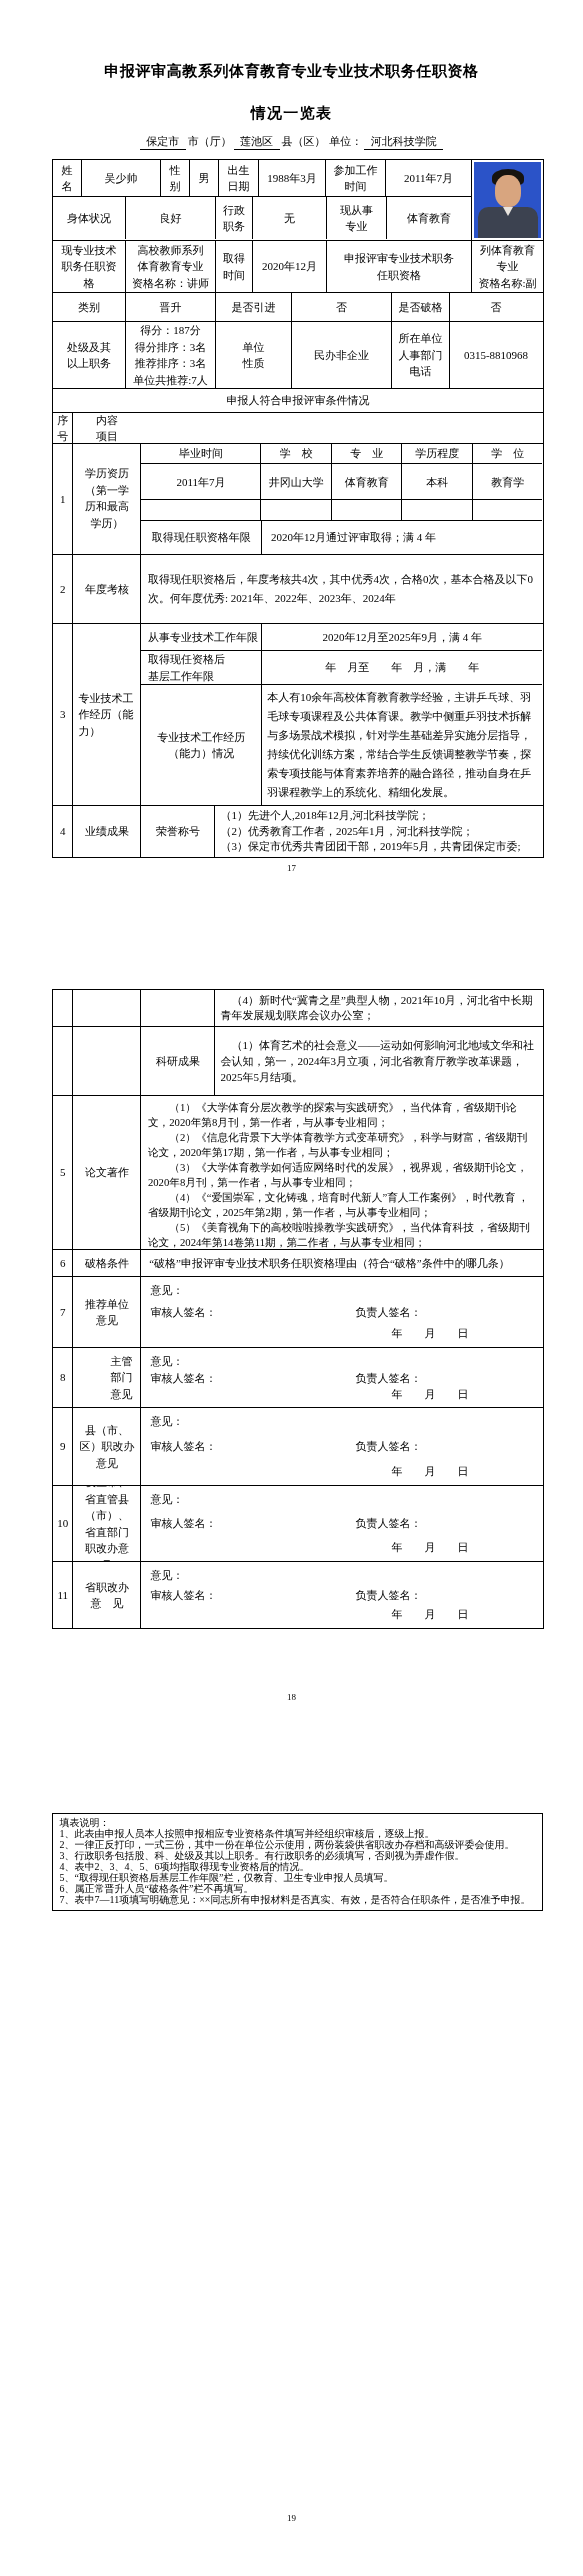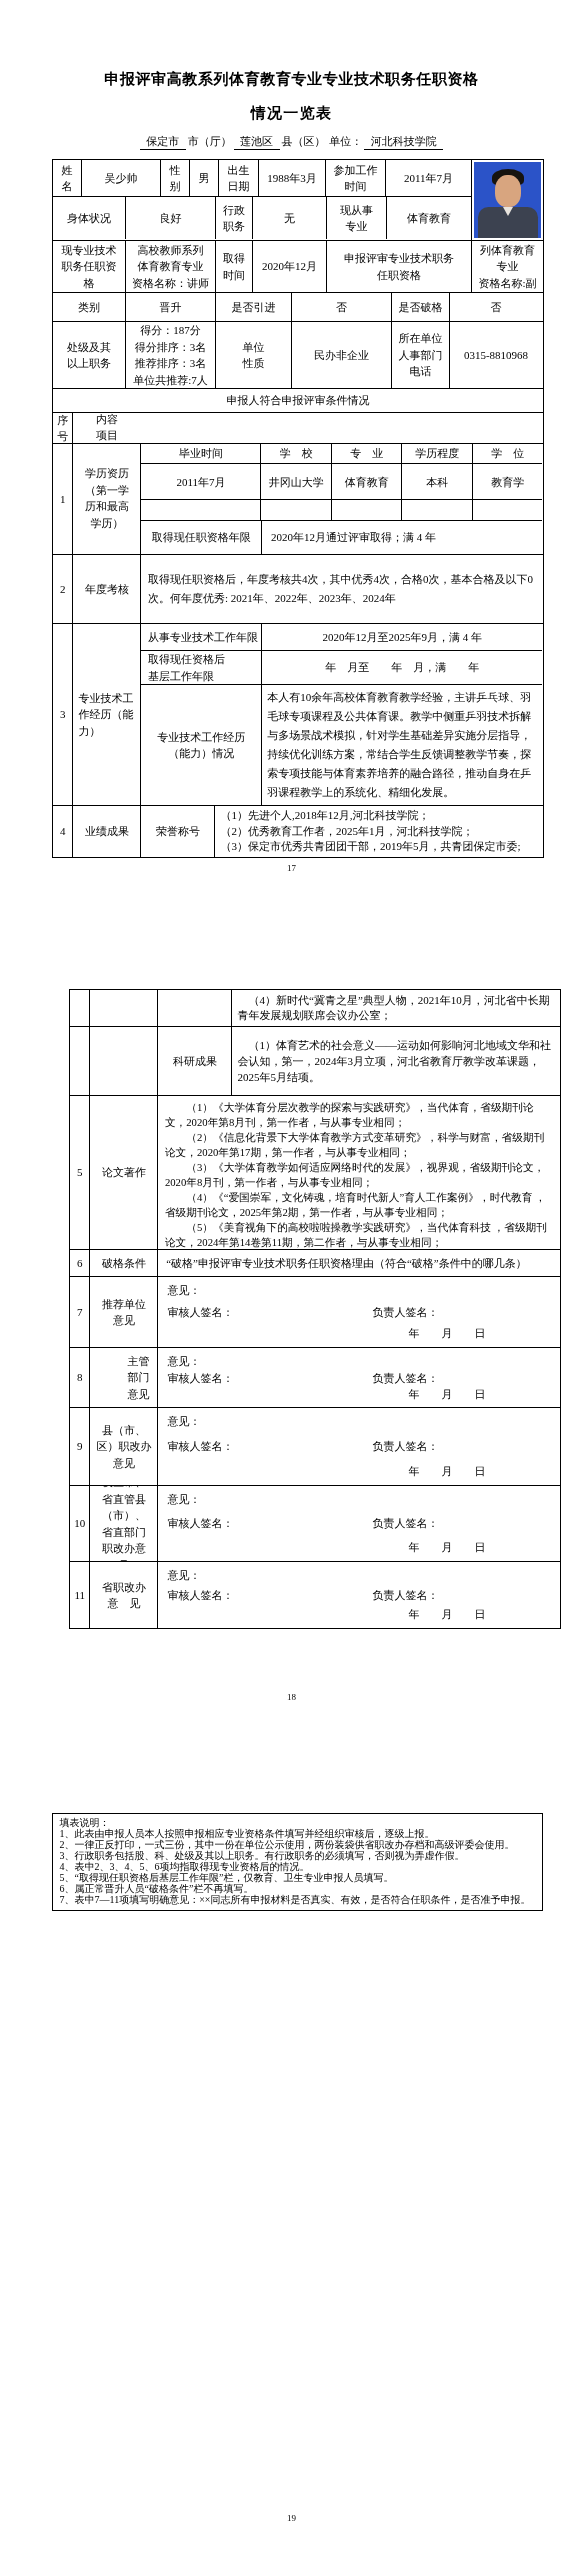--- a/index.html
+++ b/index.html
@@ -3,21 +3,21 @@
 <meta charset="utf-8">
 <style>
   * { box-sizing: border-box; margin: 0; padding: 0; }
   html,body { background:#ffffff; }
   body {
     width: 583px; height: 2576px; position: relative;
     font-family: "Liberation Serif", "DejaVu Serif", serif;
     color: #000;
   }
   .abs { position: absolute; }
-  .title1 { top: 70px; left: 0; width: 583px; text-align: center; font-size: 15px; font-weight: bold; letter-spacing: 0.6px; }
+  .title1 { top: 62px; left: 0; width: 583px; text-align: center; font-size: 15px; font-weight: bold; letter-spacing: 0.6px; }
   .title2 { top: 104px; left: 0; width: 583px; text-align: center; font-size: 15px; font-weight: bold; letter-spacing: 1.3px; }
   .orgline { top: 134px; left: 0; width: 583px; text-align: center; font-size: 11px; }
   .uv { border-bottom: 0.6px solid #000; padding: 0 6.5px; display: inline-block; min-width: 39px; }
   .lbl { padding: 0 1.9px; }
   .pagenum { left: 0; width: 583px; text-align: center; font-size: 9px; }
 
   .tbl { position: absolute; border: 1.3px solid #000; background: #fff; }
   .r { display: flex; border-top: 0.6px solid #000; align-items: stretch; }
   .tbl > .r:first-child, .stack > .r:first-child { border-top: none; }
   .r.th { border-top: 1.3px solid #000; }
@@ -162,21 +162,21 @@
 
   <div class="r th" style="height:24px;">
     <div class="c" style="width:490px;">申报人符合申报评审条件情况</div>
   </div>
 
   <div class="r" style="height:31px;">
     <div class="c" style="width:19.4px;">
         <span class="mw" style="max-width:11.7px;">序号</span>
       </div>
     <div class="c" style="width:68px;">
-        <span class="mw" style="max-width:26px;font-family:Liberation Mono, monospace;">内容项目</span>
+        <span class="mw" style="max-width:26px;">内容项目</span>
       </div>
   </div>
 
   <div class="r" style="height:111px;">
     <div class="c" style="width:19.4px;">1</div>
     <div class="c" style="width:68px;font-family:Liberation Mono, monospace;">
         <span class="mw" style="max-width:54px;">学历资历（第一学历和最高学历）</span>
       </div>
     <div class="stack" style="width:402px;">
       <div class="r" style="height:19.4px;">
@@ -245,21 +245,21 @@
     <div class="c l" style="width:328px; padding:2.6px 5.2px; line-height:15.5px;">
       <div>（1）先进个人,2018年12月,河北科技学院；</div>
       <div>（2）优秀教育工作者，2025年1月，河北科技学院；</div>
       <div>（3）保定市优秀共青团团干部，2019年5月，共青团保定市委;</div>
     </div>
   </div>
 </div>
 
 <div class="abs pagenum" style="top:863px;">17</div>
 
-<div class="tbl" style="top:989px; left:69px; width:492px;">
+<div class="tbl" style="top:989px; left:52px; width:492px;">
 
   <div class="r" style="height:36px;">
     <div class="c" style="width:19.4px;"></div>
     <div class="c" style="width:68px;"></div>
     <div class="c" style="width:74px;"></div>
     <div class="c l" style="width:328px; padding:2.6px 5.2px; line-height:15.5px;">
       <div class="ind1">（4）新时代“冀青之星”典型人物，2021年10月，河北省中长期青年发展规划联席会议办公室；</div>
     </div>
   </div>
 

